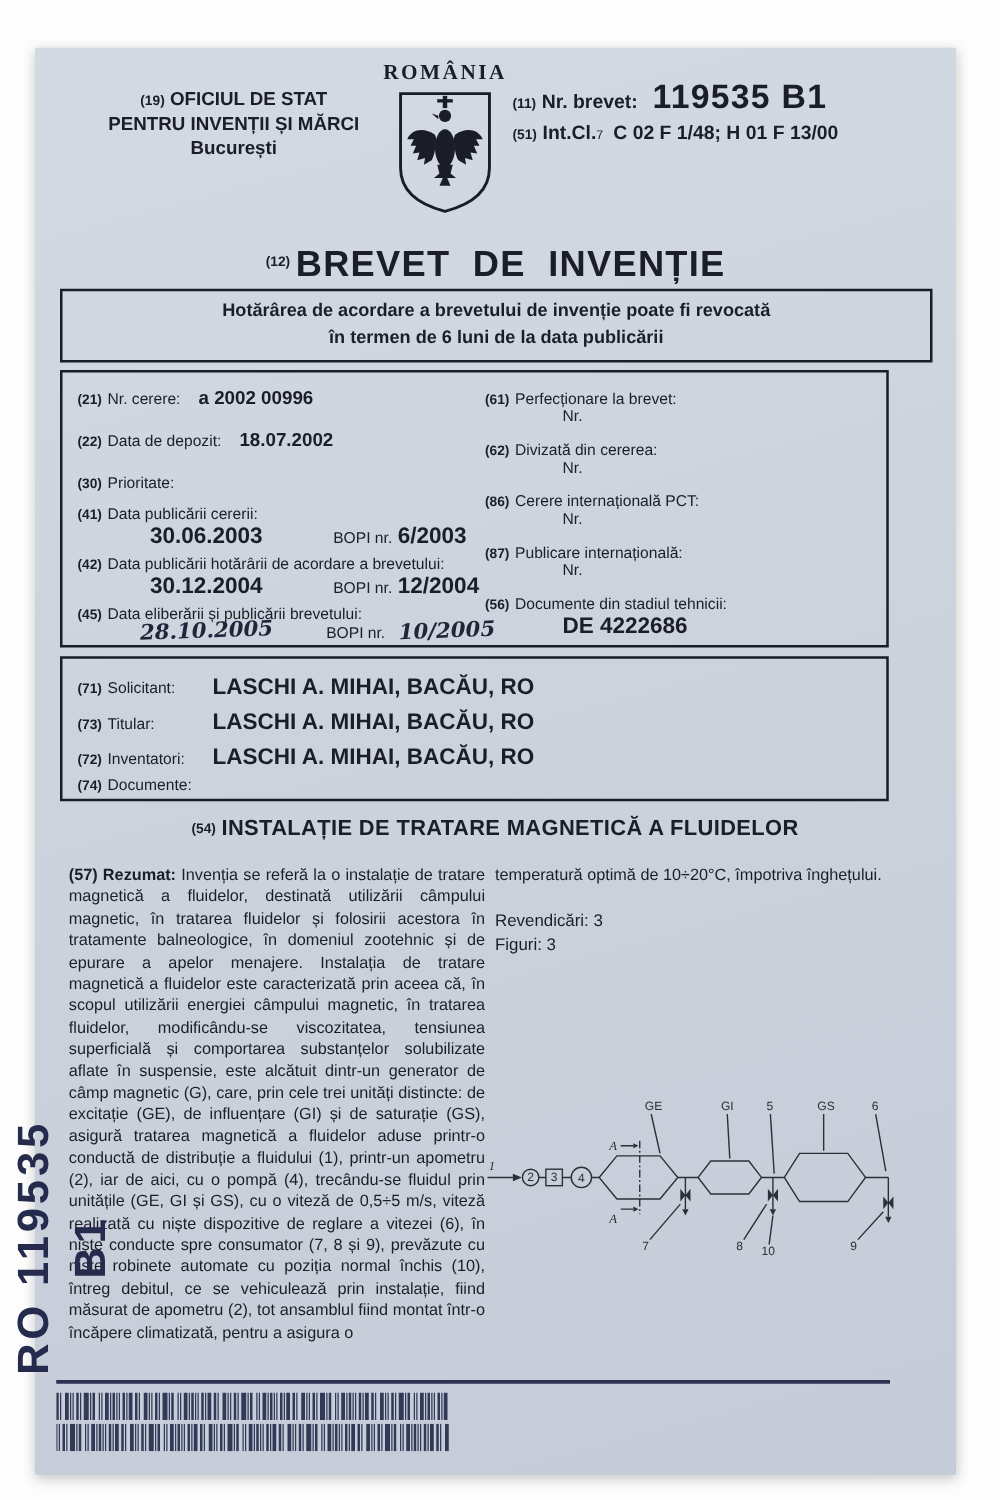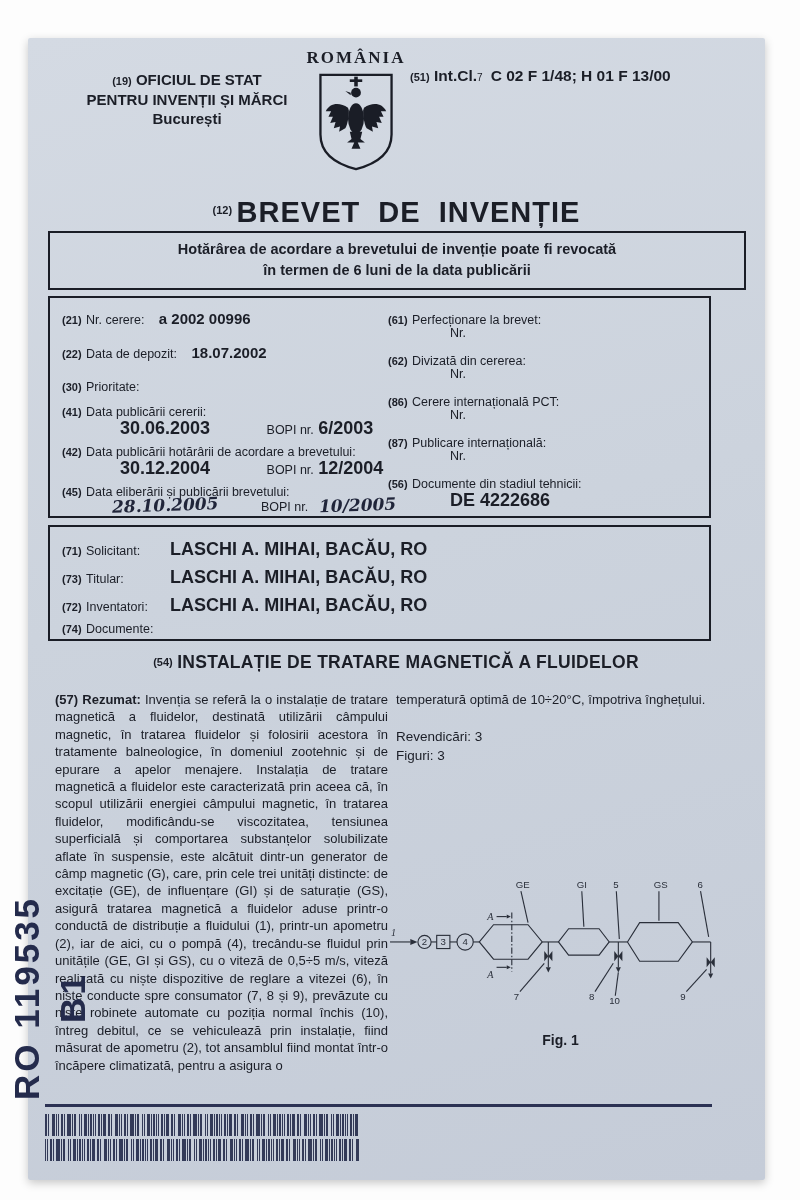--- a/index.html
+++ b/index.html
@@ -64,20 +64,25 @@
         <circle cx="45" cy="23" r="5.5" fill="#1a1d26"></circle>
         <polygon points="39,23 33,21 39,26" fill="#1a1d26"></polygon>
         <ellipse cx="45" cy="52" rx="9" ry="17" fill="#1a1d26"></ellipse>
         <path d="M36,40 C26,33 15,35 11,44 L17,44 L14,50 L19,50 L16,57 L22,56 L20,63 L27,61 L26,67 L33,63 C36,58 37,48 37,43 Z" fill="#1a1d26"></path>
         <path d="M54,40 C64,33 75,35 79,44 L73,44 L76,50 L71,50 L74,57 L68,56 L70,63 L63,61 L64,67 L57,63 C54,58 53,48 53,43 Z" fill="#1a1d26"></path>
         <path d="M38,67 L52,67 L50,75 L55,79 L47,79 L50,86 L40,86 L43,79 L35,79 L40,75 Z" fill="#1a1d26"></path>
       </svg>
     </div>
 
     <div class="abs" style="left:382px;top:24px;width:345px;">
+      <div style="display:flex;align-items:baseline;">
+        <span class="code">(11)</span>&nbsp;
+        <span class="pat-label">Nr. brevet:</span>
+        <span class="pat-value" style="margin-left:12px;">119535 B1</span>
+      </div>
       <div style="display:flex;align-items:baseline;margin-top:5px;">
         <span class="code">(51)</span>&nbsp;
         <span class="intcl"><span>Int.Cl.</span></span><sup>7</sup>
         <span class="intcl" style="margin-left:8px;font-weight:600;">C 02 F 1/48; H 01 F 13/00</span>
       </div>
     </div>
 
     <div class="abs ctr" style="left:0;top:158px;width:737px;">
       <span class="code" style="vertical-align:8px;">(12)</span>
       <span class="doc-title">BREVET DE INVENȚIE</span>
@@ -255,21 +260,20 @@
         <line x1="300" y1="65" x2="318" y2="65" class="fig-stroke"></line>
         <line x1="318" y1="65" x2="318" y2="96" class="fig-stroke"></line>
         <polygon points="314,80 318,85 314,90" class="fig-fill"></polygon>
         <polygon points="322,80 318,85 322,90" class="fig-fill"></polygon>
         <polygon points="315.5,96 320.5,96 318,101" class="fig-fill"></polygon>
         <text x="305" y="12" class="fig-text">6</text>
         <line x1="308" y1="15" x2="316" y2="60" class="fig-stroke"></line>
         <text x="288" y="122" class="fig-text">9</text>
         <line x1="294" y1="114" x2="314" y2="92" class="fig-stroke"></line>
       </svg>
-      <div class="ctr figcap" style="margin-top:14px;">Fig. 1</div>
     </div>
 
     <div class="abs rule" style="left:17px;top:1066px;width:667px;height:2.5px;"></div>
     <svg class="abs barcode" style="left:17px;top:1076px;" width="315" height="22">
         <rect x="0" y="0" width="2" height="22"></rect>
         <rect x="3" y="0" width="1" height="22"></rect>
         <rect x="7" y="0" width="3" height="22"></rect>
         <rect x="11" y="0" width="1" height="22"></rect>
         <rect x="13" y="0" width="1" height="22"></rect>
         <rect x="16" y="0" width="2" height="22"></rect>

